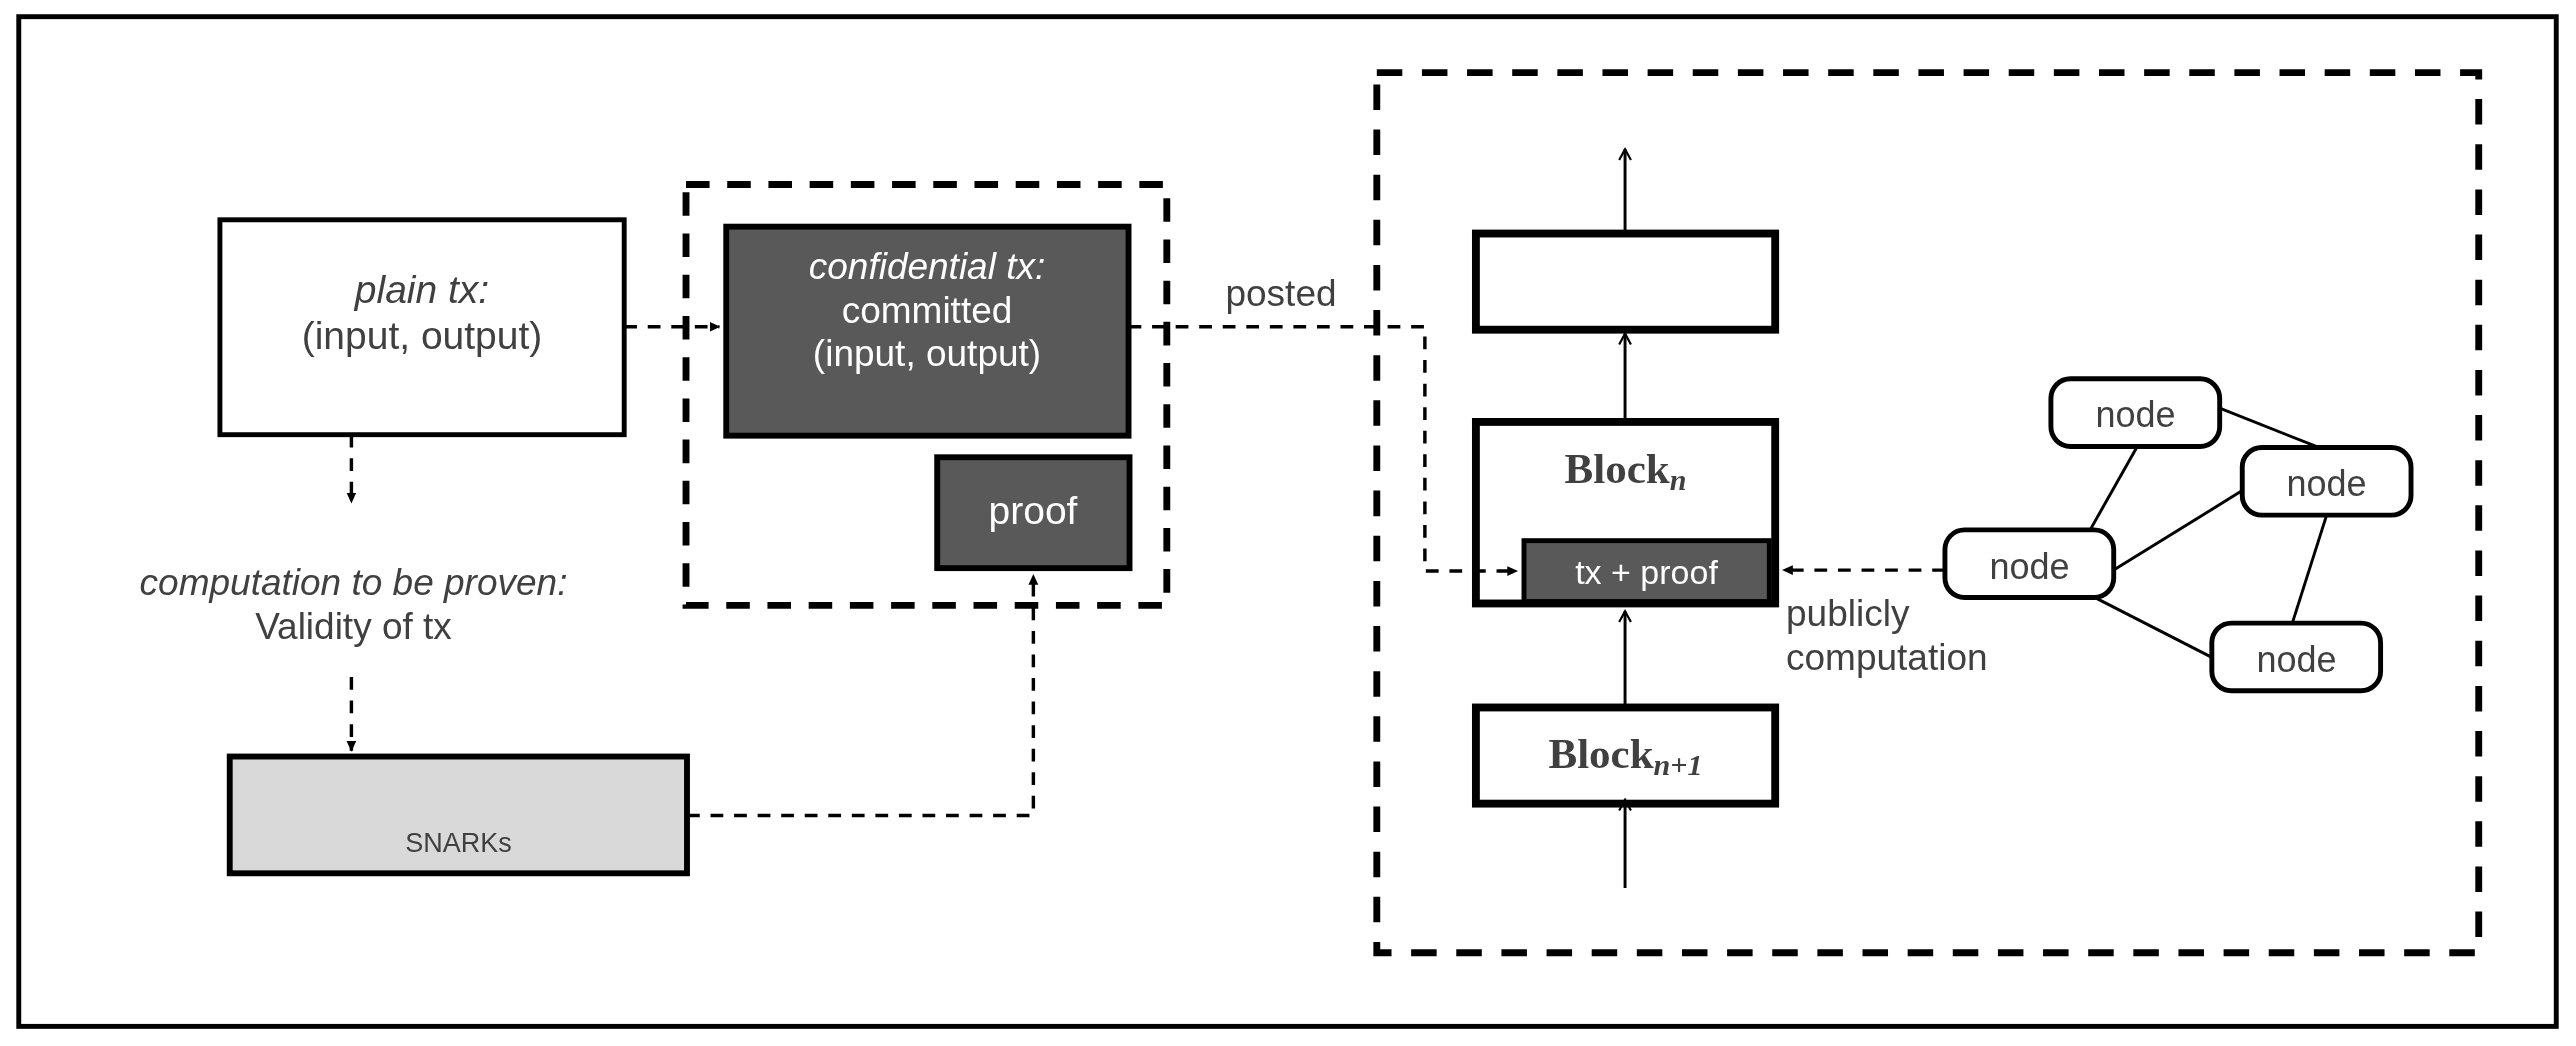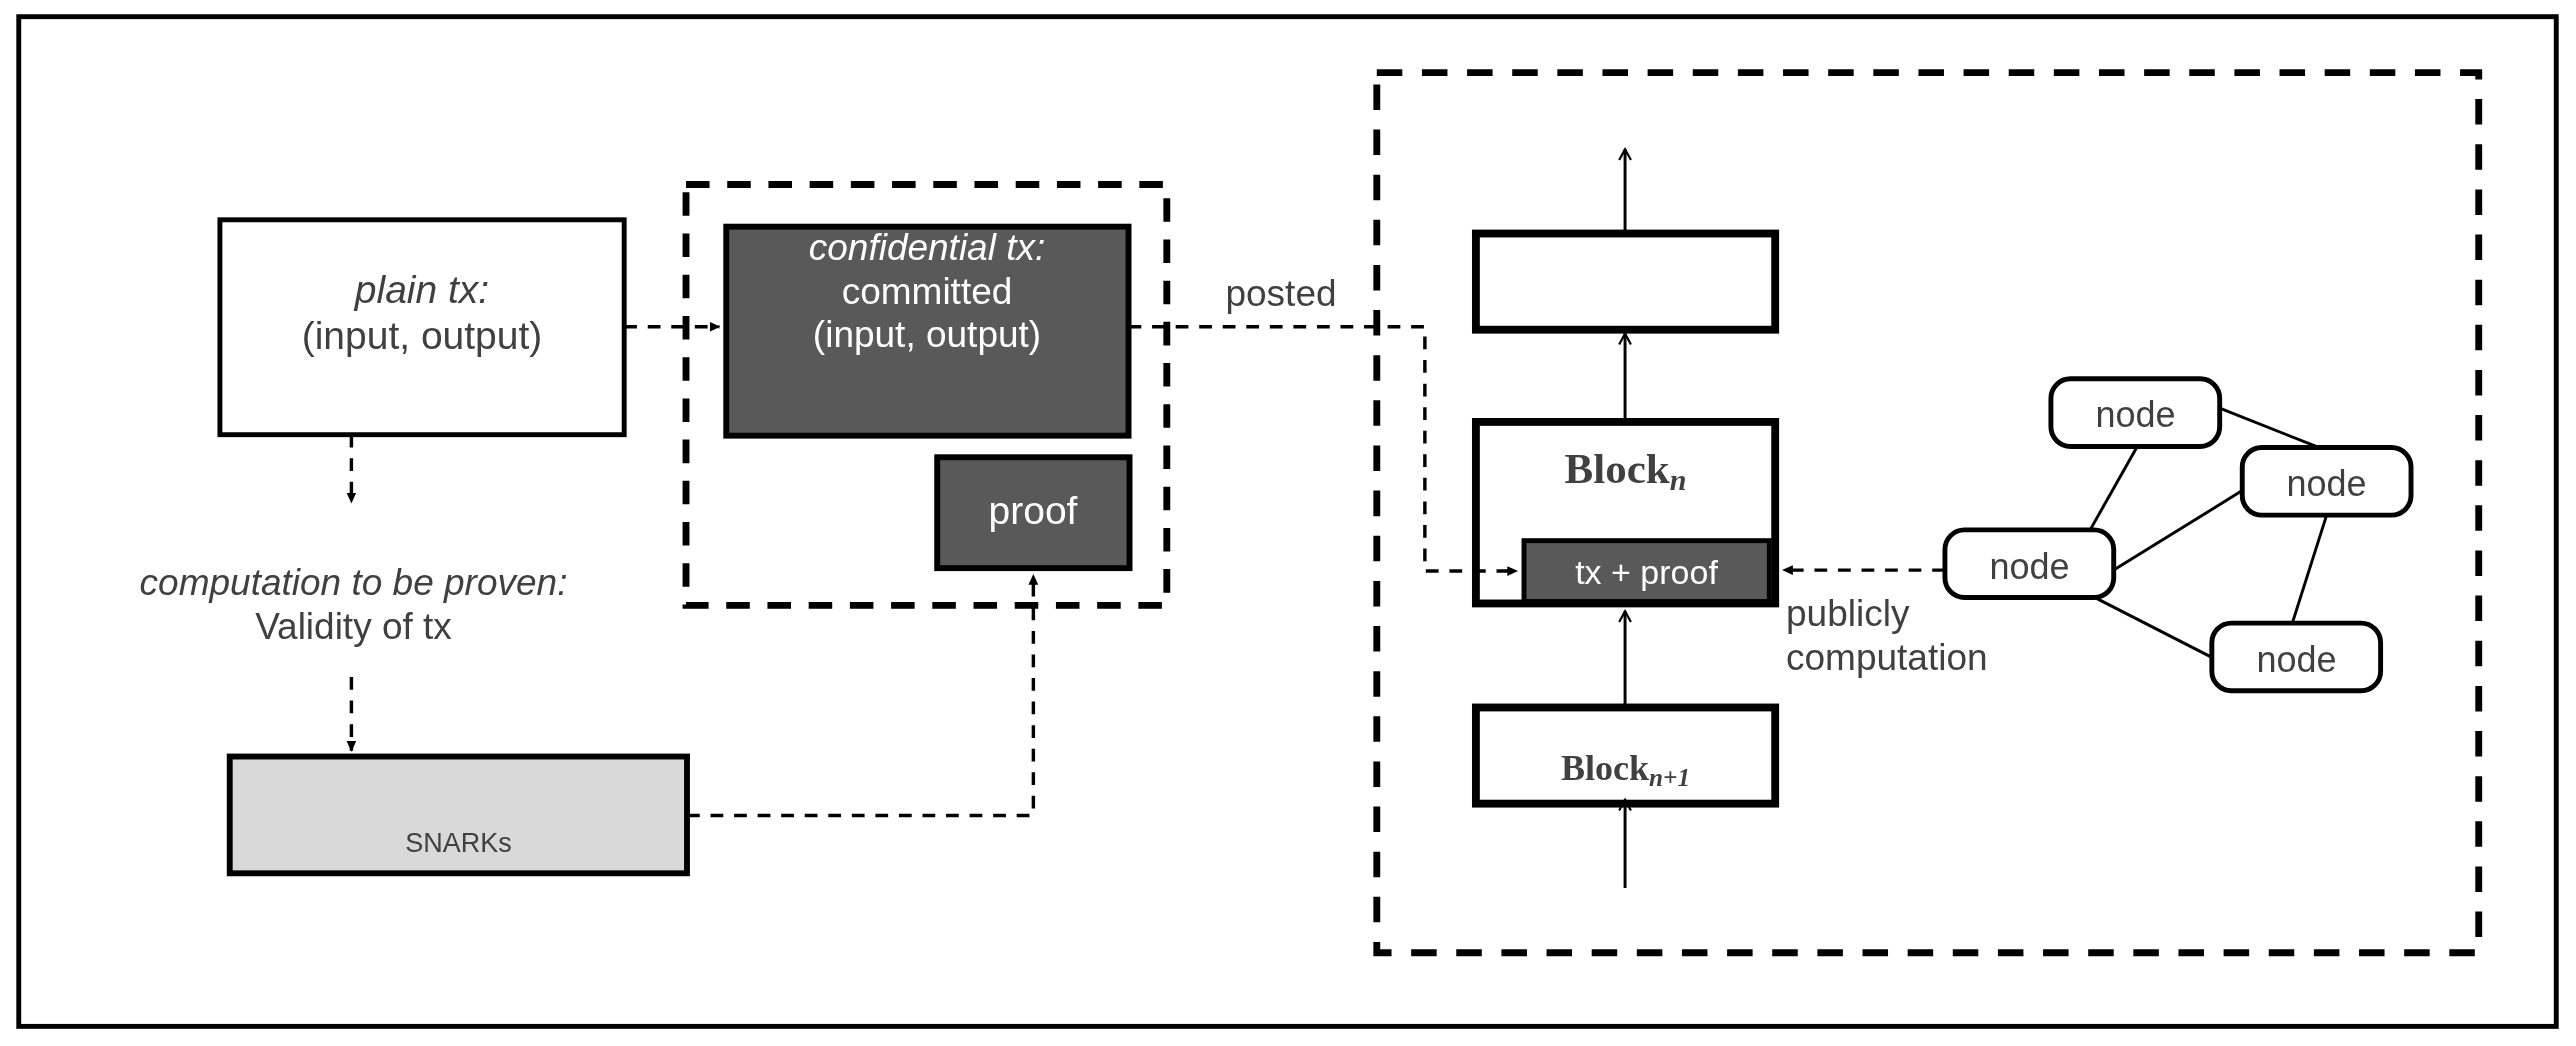--- a/index.html
+++ b/index.html
@@ -85,21 +85,21 @@
 
   <div class="lbl" style="left:59px;top:561px;width:589px;font-size:37px;">
     <div class="ital">computation to be proven:</div>
     <div>Validity of tx</div>
   </div>
 
   <div class="lbl" style="left:230px;top:828px;width:457px;font-size:27px;">
     <span>SNARKs</span>
   </div>
 
-  <div class="lbl w" style="left:726px;top:226px;width:402px;font-size:37px;">
+  <div class="lbl w" style="left:726px;top:245px;width:402px;font-size:37px;">
     <div class="ital">confidential tx:</div>
     <div>committed</div>
     <div>(input, output)</div>
   </div>
 
   <div class="lbl w" style="left:937px;top:488px;width:192px;font-size:39px;">
     <span>proof</span>
   </div>
 
   <div class="lbl" style="left:1163px;top:272px;width:236px;font-size:37px;">
@@ -109,21 +109,21 @@
   <div class="lbl" style="left:1786px;top:592px;width:255px;font-size:37px;text-align:left;">
     <div>publicly</div>
     <div>computation</div>
   </div>
 
 
   <div class="lbl serif" style="left:1476px;top:444px;width:299px;font-size:43px;">
     <span>Block</span><span class="sub">n</span>
   </div>
 
-  <div class="lbl serif" style="left:1476px;top:729px;width:299px;font-size:36px;margin-top:18px;">
+  <div class="lbl serif" style="left:1476px;top:729px;width:299px;font-size:43px;">
     <span>Block</span><span class="sub">n+1</span>
   </div>
 
   <div class="lbl w" style="left:1524px;top:552px;width:245px;font-size:34px;">
     <span>tx + proof</span>
   </div>
 
   <div class="lbl" style="left:2051px;top:394px;width:169px;font-size:36px;">
     <span>node</span>
   </div>

